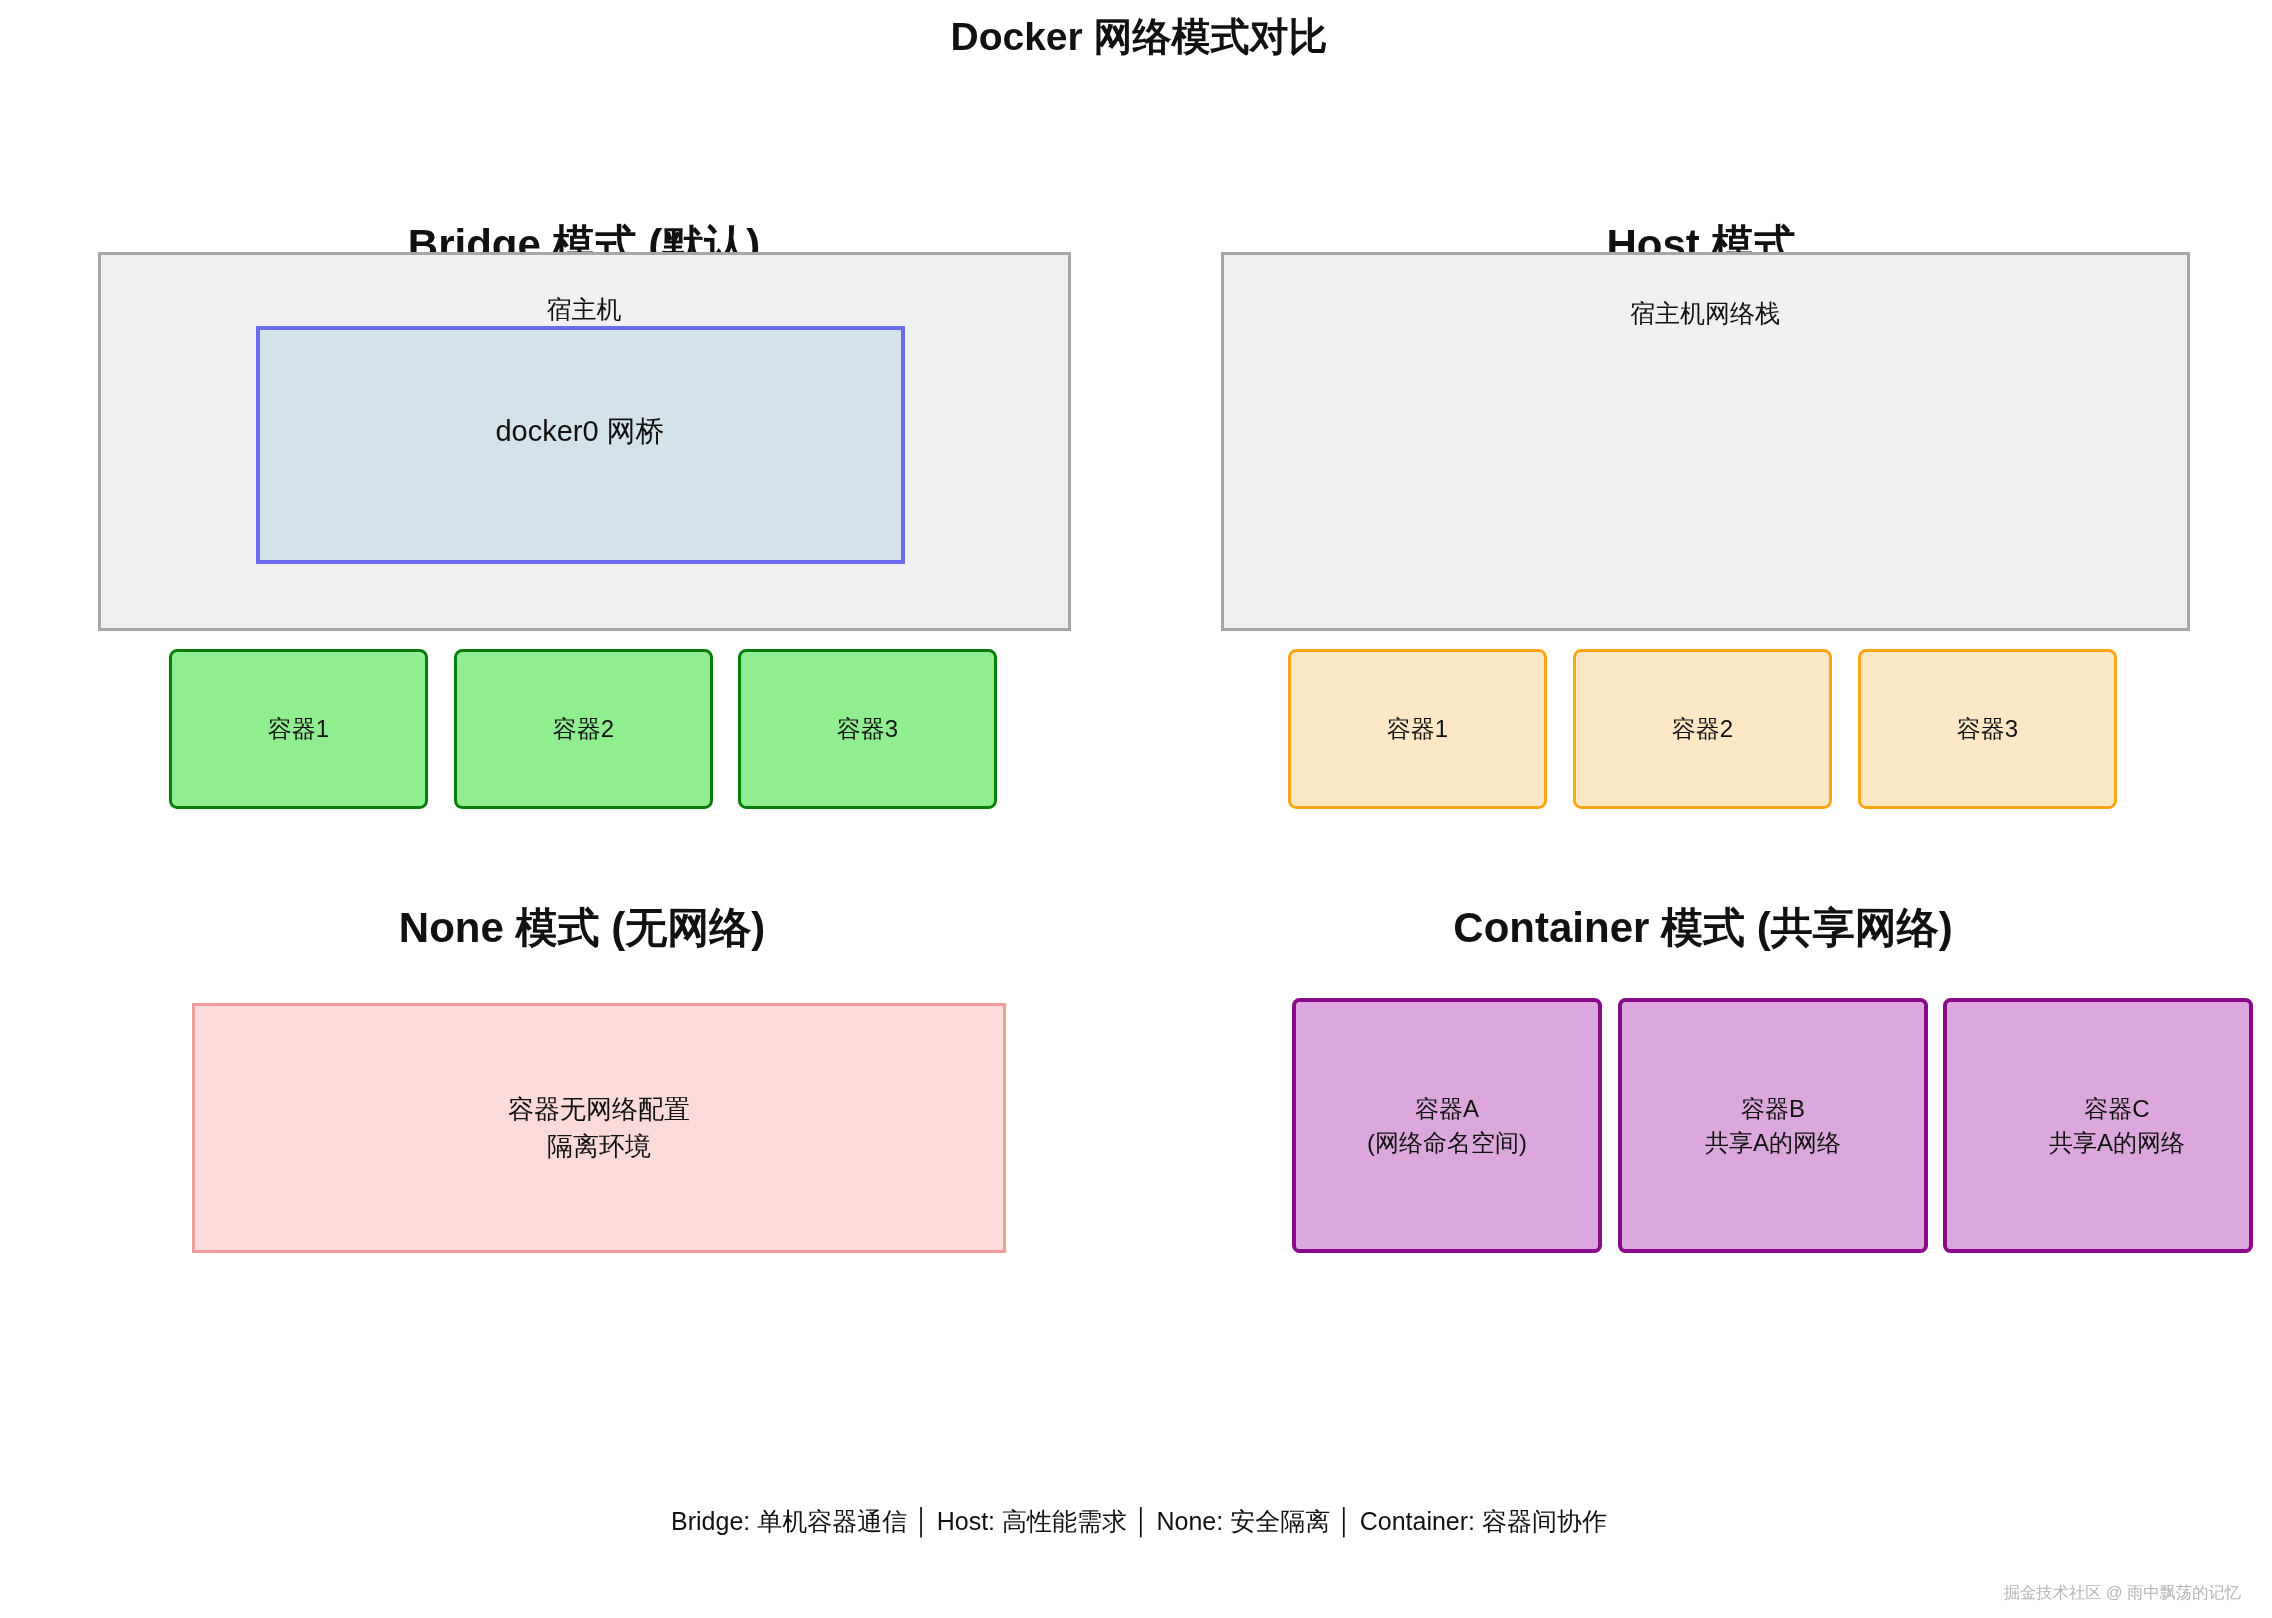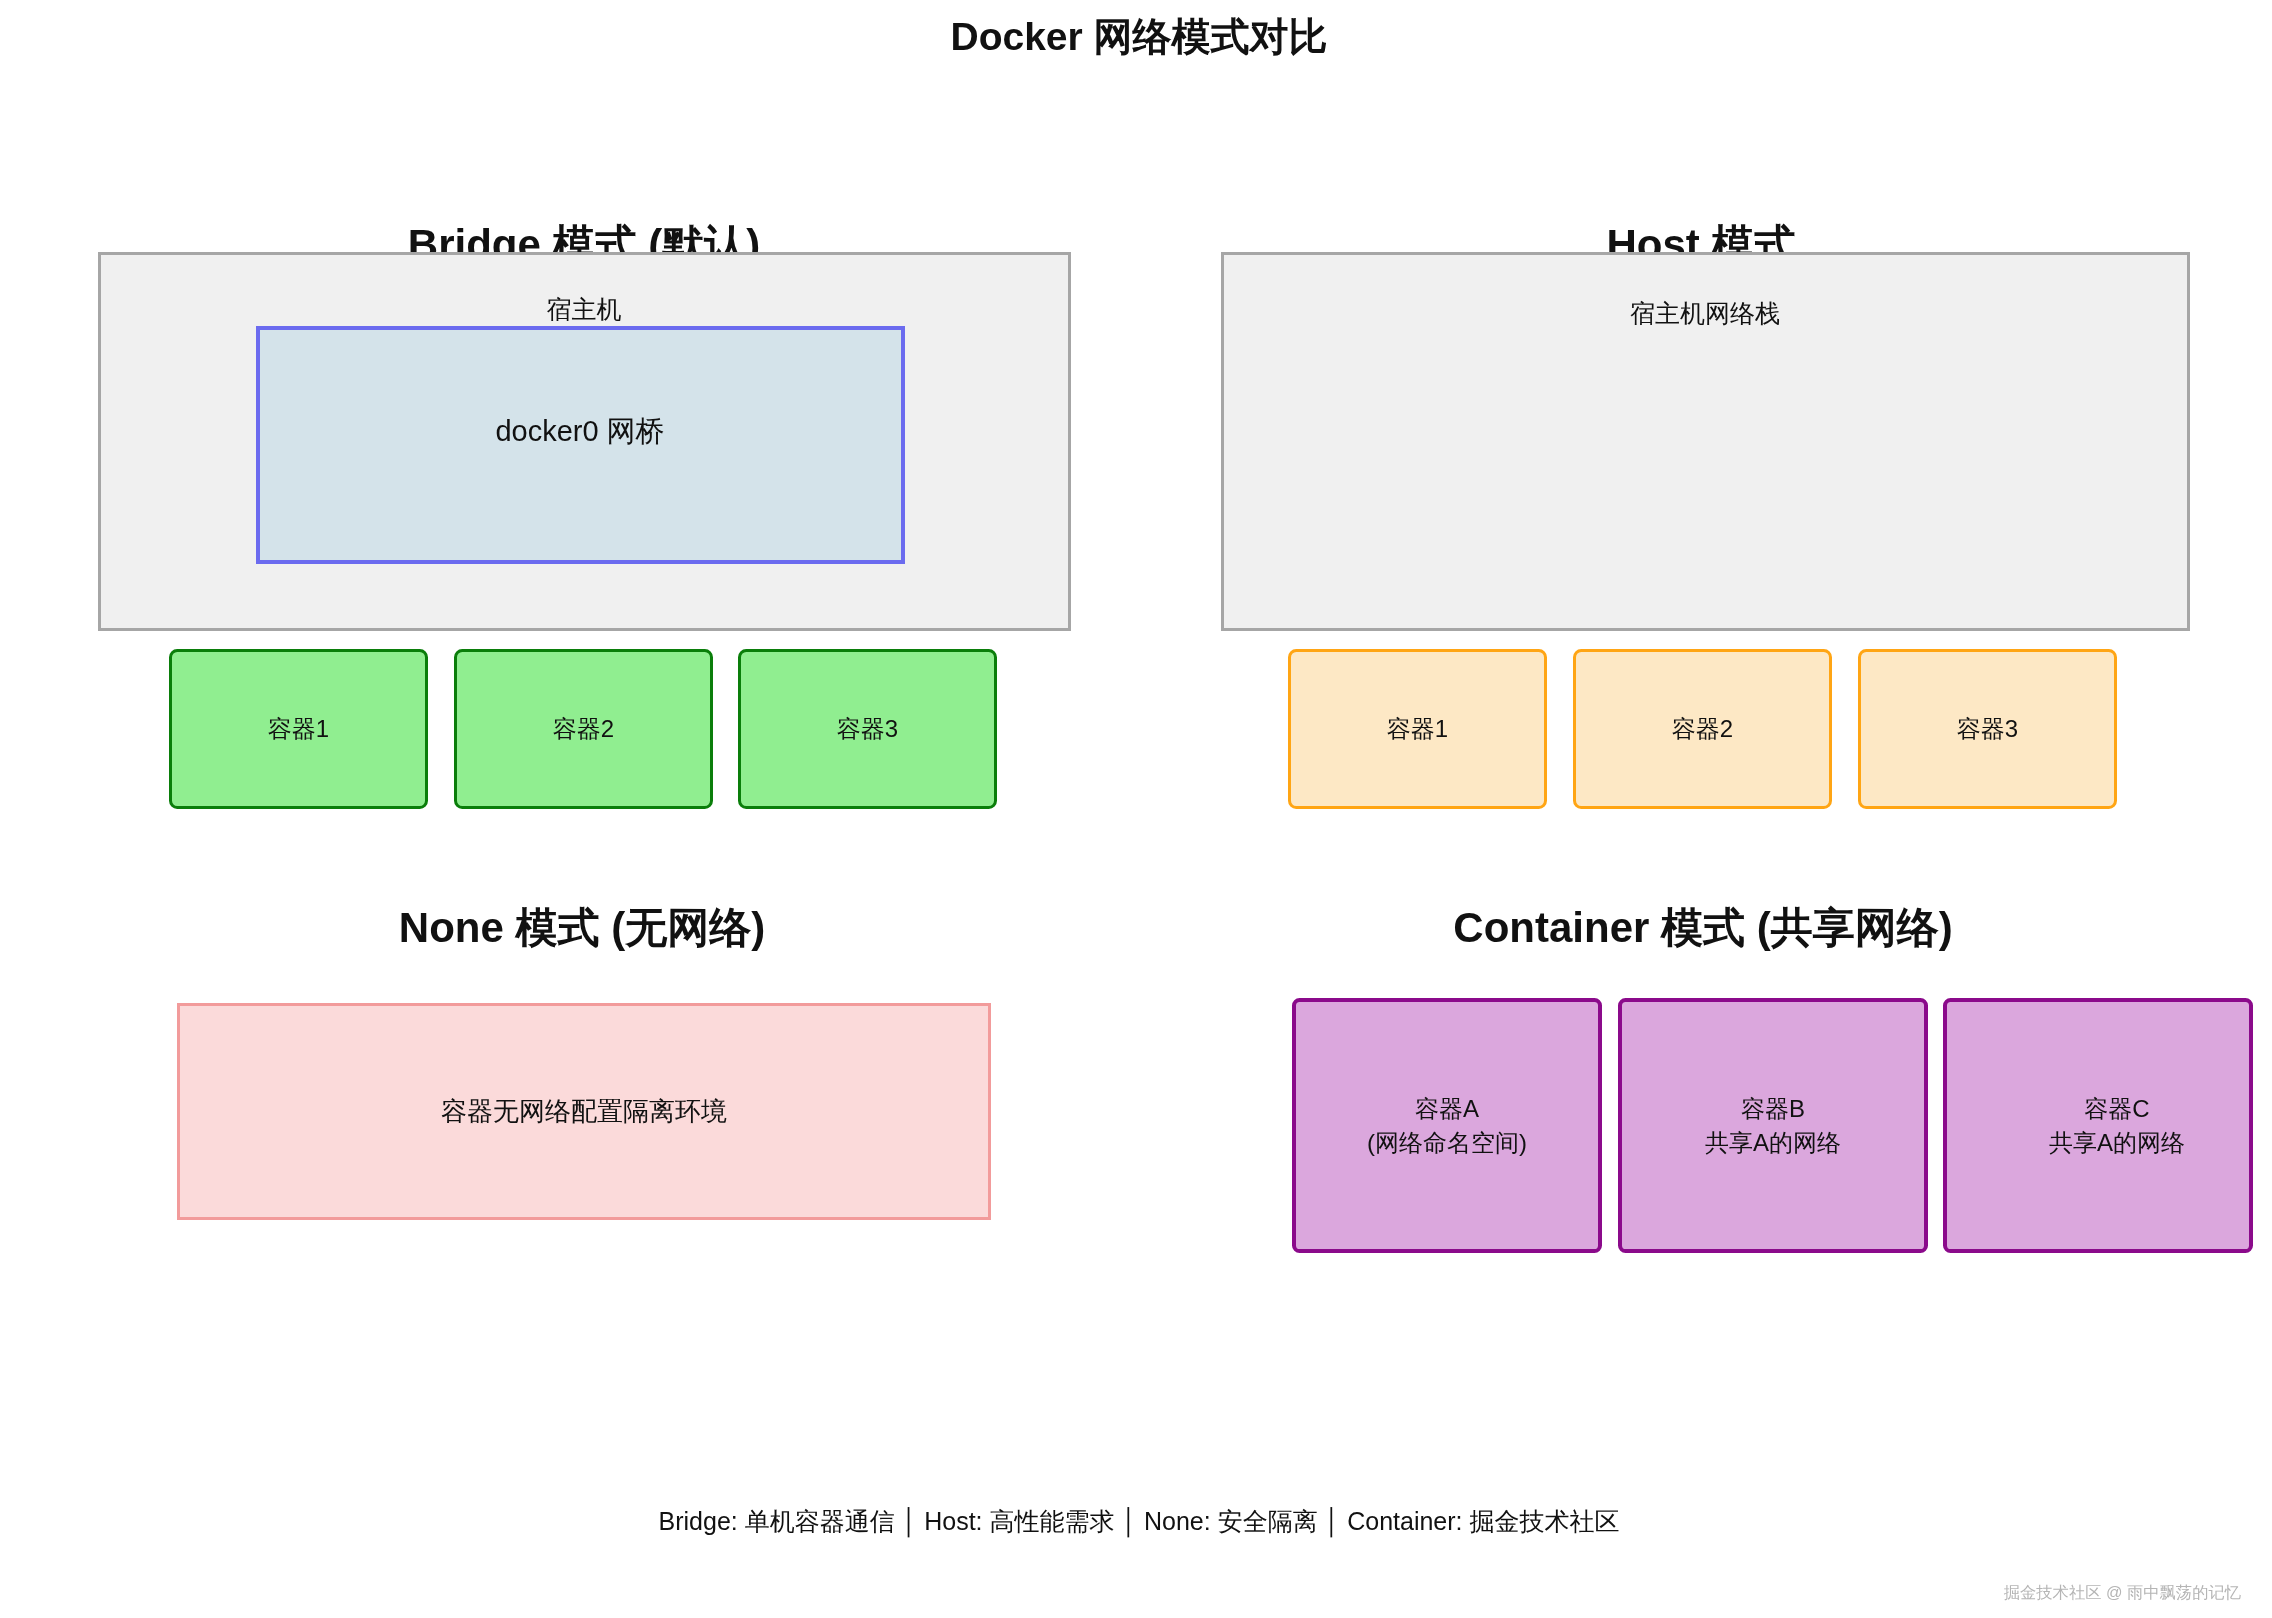--- a/index.html
+++ b/index.html
@@ -37,24 +37,24 @@
   }
   .bridge-box-label{top:412px;left:580px;font-size:29px;}
   .cbox{
     display:flex;align-items:center;justify-content:center;
     text-align:center;font-size:24px;
     width:259px;height:160px;top:649px;border-radius:8.2px;
   }
   .cbox.green{background:var(--green-fill);border:3.8px solid var(--green-border);}
   .cbox.orange{background:var(--orange-fill);border:3.8px solid var(--orange-border);}
   .none-box{
-    left:177px;top:1003px;width:814px;height:217px;
+    left:192px;top:1003px;width:814px;height:250px;
     background:var(--pink-fill);
     border:3.8px solid var(--pink-border);
-    display:flex;flex-direction:row;align-items:center;justify-content:center;
+    display:flex;flex-direction:column;align-items:center;justify-content:center;
     text-align:center;font-size:26px;line-height:37px;
   }
   .pbox{
     width:310px;height:255px;top:998px;border-radius:7.6px;
     background:var(--purple-fill);
     border:4.9px solid var(--purple-border);
     display:flex;flex-direction:column;align-items:center;justify-content:center;
     text-align:center;font-size:24px;line-height:34px;
   }
   .legend{top:1505px;left:1139px;font-size:25px;}
@@ -112,15 +112,15 @@
 </div>
 <div class="abs pbox" style="left:1618px;">
   <div>容器B</div>
   <div>共享A的网络</div>
 </div>
 <div class="abs pbox" style="left:1943px;padding-left:38px;">
   <div>容器C</div>
   <div>共享A的网络</div>
 </div>
 
-<div class="abs cx legend">Bridge: 单机容器通信  │  Host: 高性能需求  │  None: 安全隔离  │  Container: 掘金技术社区</div>
+<div class="abs cx legend">Bridge: 单机容器通信  │  Host: 高性能需求  │  None: 安全隔离  │  Container: 容器间协作</div>
 <div class="abs watermark">掘金技术社区 @ 雨中飘荡的记忆</div>
 
 
 </body></html>

